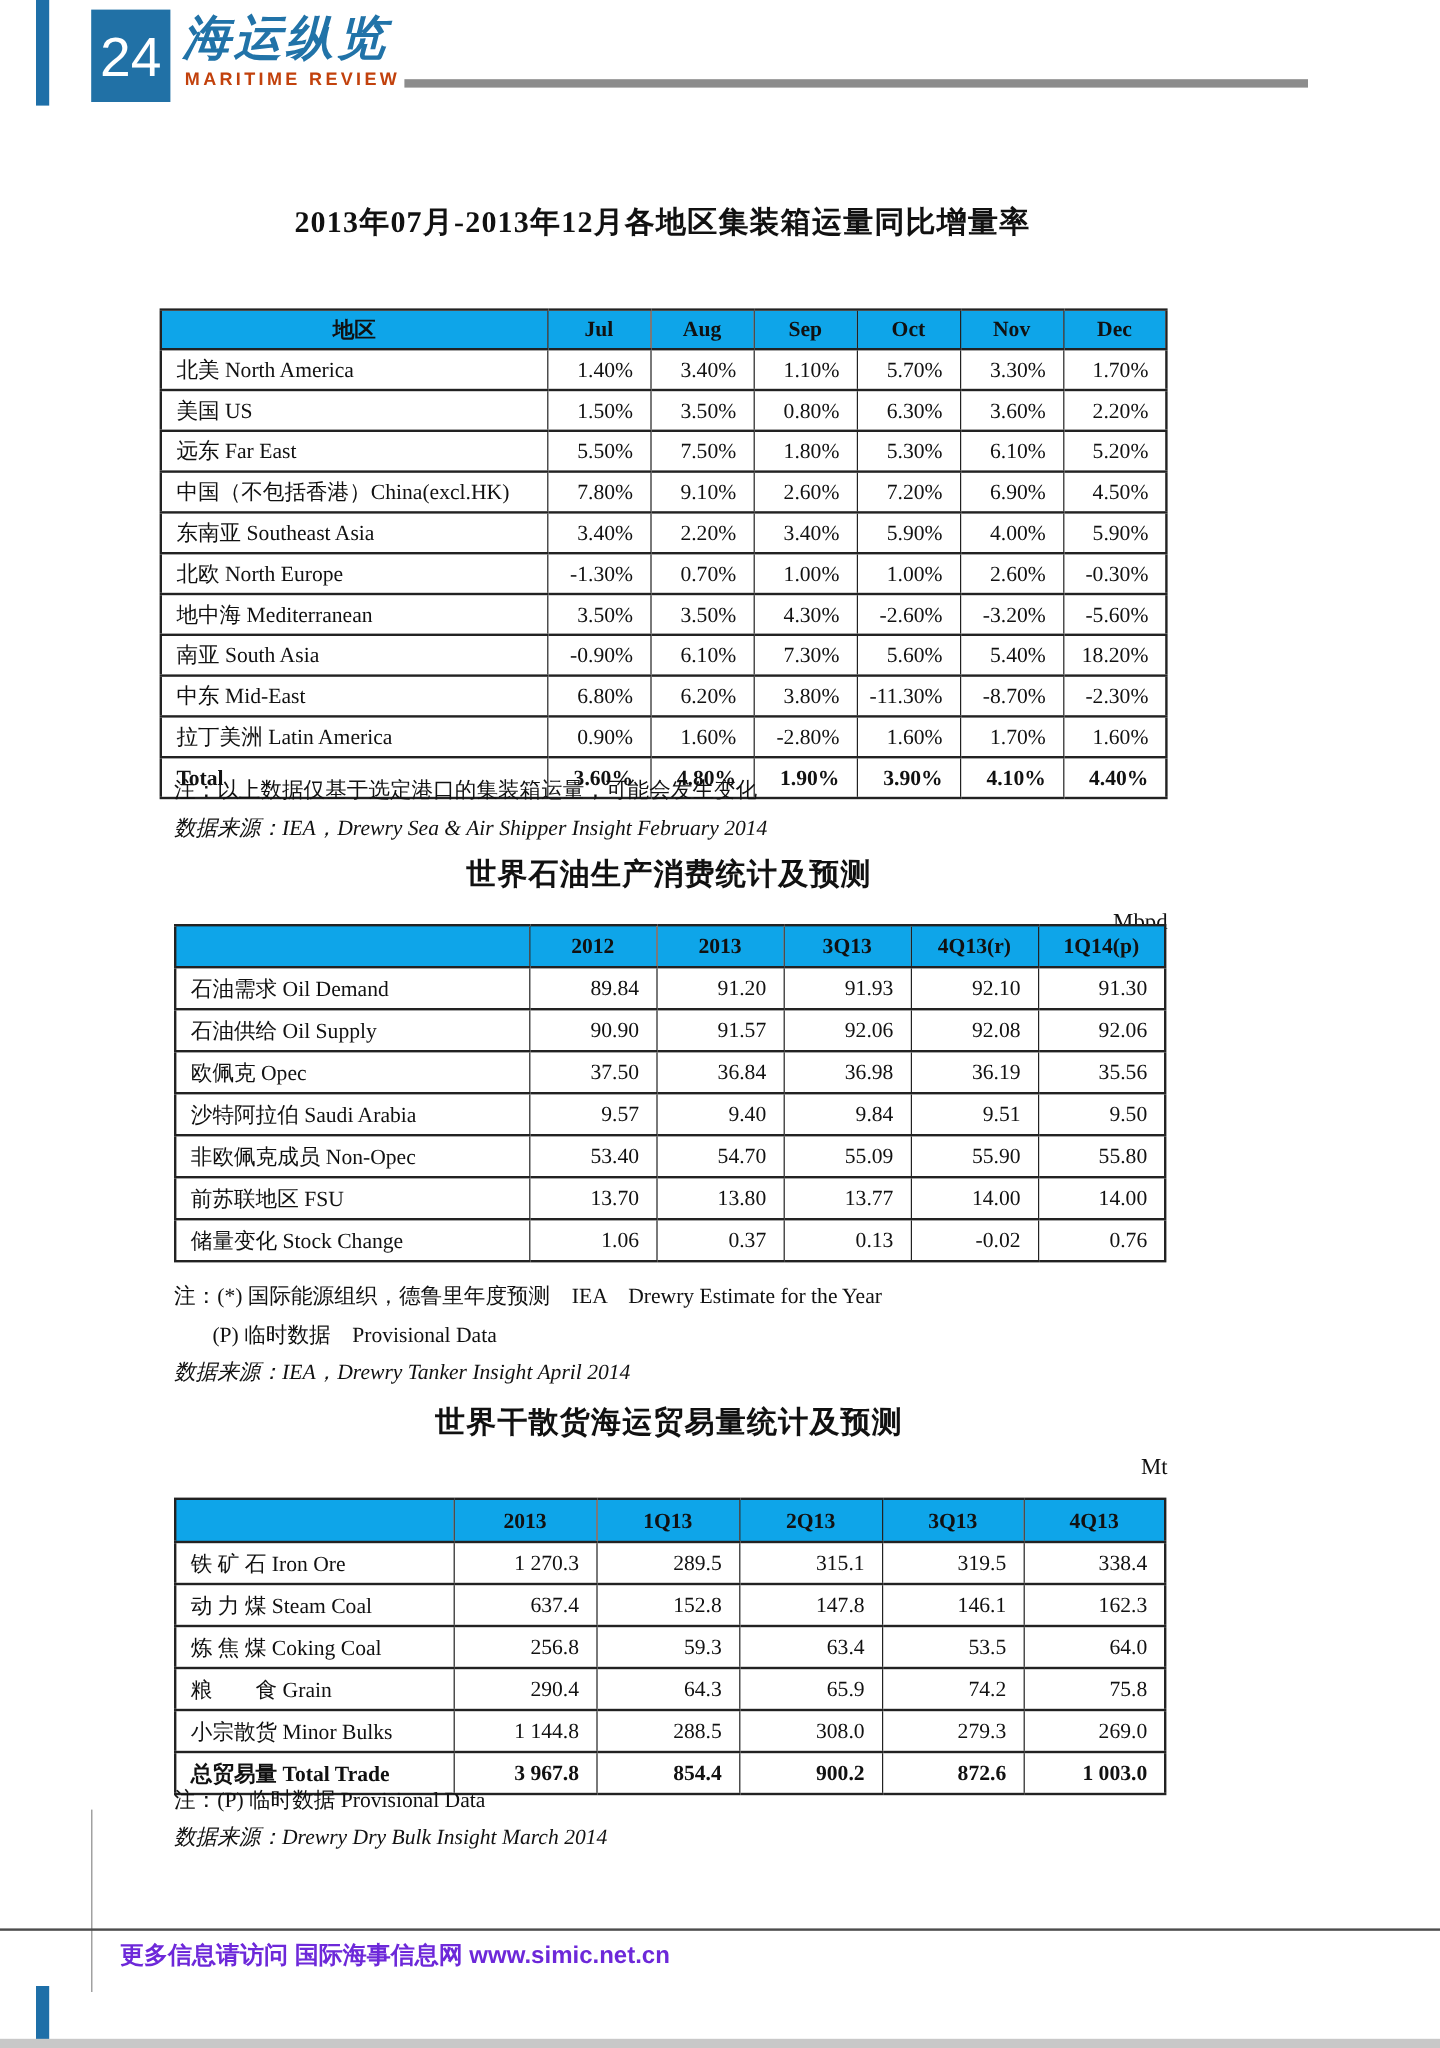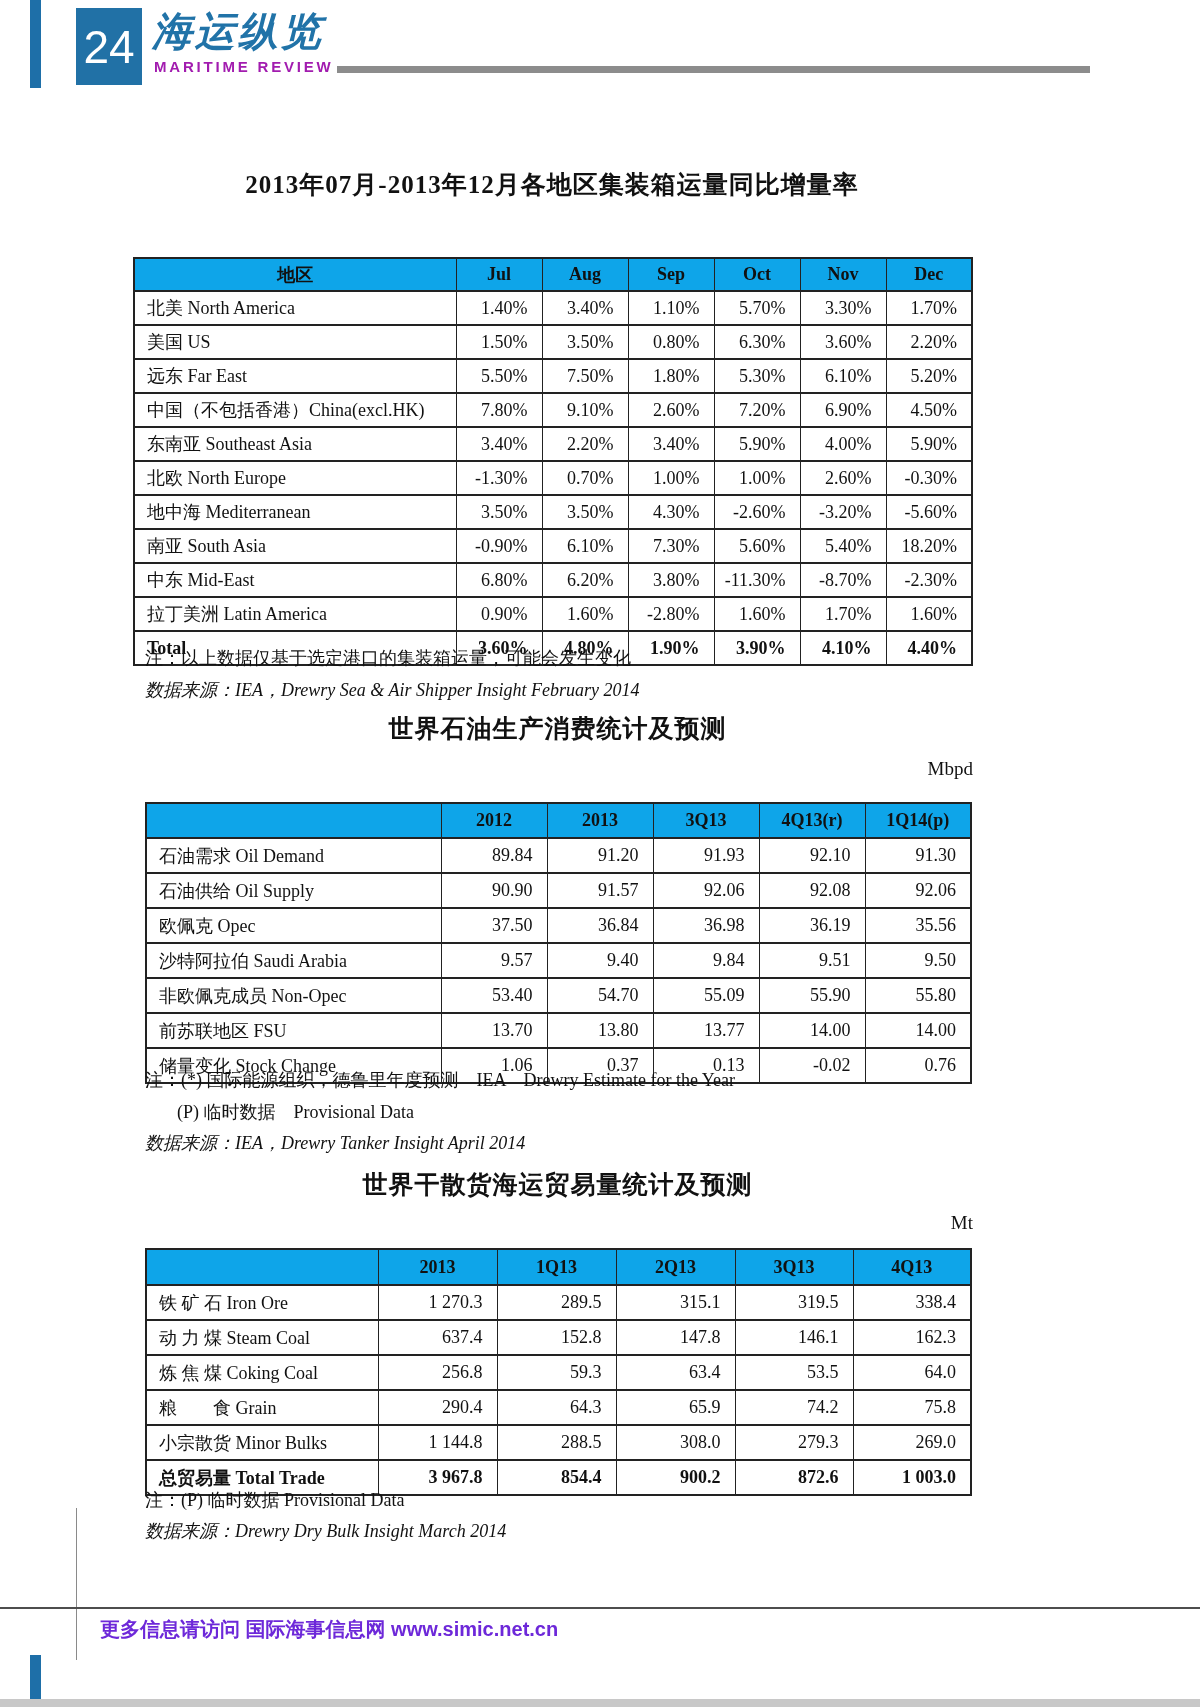--- a/index.html
+++ b/index.html
@@ -9,21 +9,21 @@
   
   .edge-bar{position:absolute;left:30px;width:11px;background:#1E6FA8;}
   #edge-top{top:0;height:88px;}
   #edge-bottom{top:1655px;height:52px;}
   #numbox{position:absolute;left:76px;top:8px;width:66px;height:77px;background:#2171A6;
           color:#fff;font-family:"Liberation Sans",sans-serif;font-size:46px;
           display:flex;align-items:center;justify-content:center;}
   #logo-cn{position:absolute;left:152px;top:4px;font-size:40px;font-weight:bold;font-style:italic;
            letter-spacing:3px;color:#2173A8;}
   #logo-en{position:absolute;left:154px;top:58px;font-family:"Liberation Sans",sans-serif;
-           font-size:15px;font-weight:bold;letter-spacing:2.8px;color:#a21caf;text-align:right;}
+           font-size:15px;font-weight:bold;letter-spacing:2.8px;color:#c2410c;text-align:right;}
   #header-rule{position:absolute;left:337px;top:66px;width:753px;height:7px;background:#8C8C8C;}
 
   
   .tbl-title{position:absolute;text-align:center;font-weight:bold;font-size:25px;letter-spacing:1px;}
   #title1{left:133px;top:168px;width:838px;}
   #title2{left:145px;top:712px;width:825px;}
   #title3{left:145px;top:1168px;width:825px;}
   .unit{position:absolute;font-size:19px;text-align:right;}
   #unit2{left:145px;top:758px;width:828px;}
   #unit3{left:145px;top:1212px;width:828px;}
@@ -34,21 +34,21 @@
   th,td{border:1px solid #222;border-top-width:2px;border-bottom-width:2px;
         white-space:nowrap;overflow:hidden;padding:0;}
   table{border:2px solid #222;}
   th{background:#0ea5e9;font-weight:bold;text-align:center;}
   td.label{text-align:left;padding-left:12px;}
   td.label.indent{}
   td.num{text-align:right;padding-right:14px;}
   tr.bold-row td{font-weight:bold;}
   #table1{left:133px;top:257px;width:838px;}
   #table1 th{height:31px;}  #table1 td{height:32px;}
-  #table2{left:145px;top:802px;width:825px;border-radius:23px;}
+  #table2{left:145px;top:770px;width:825px;border-radius:23px;}
   #table2 th{height:33px;}  #table2 td{height:33px;}
   #table3{left:145px;top:1248px;width:825px;}
   #table3 th{height:34px;}  #table3 td{height:33px;}
 
   
   .note{position:absolute;font-size:18px;}
   .note.src{font-style:italic;}
   #note1a{left:145px;top:646px;} #note1b{left:145px;top:678px;}
   #note2a{left:145px;top:1068px;} #note2b{left:177px;top:1100px;} #note2c{left:145px;top:1131px;}
   #note3a{left:145px;top:1488px;} #note3b{left:145px;top:1519px;}

